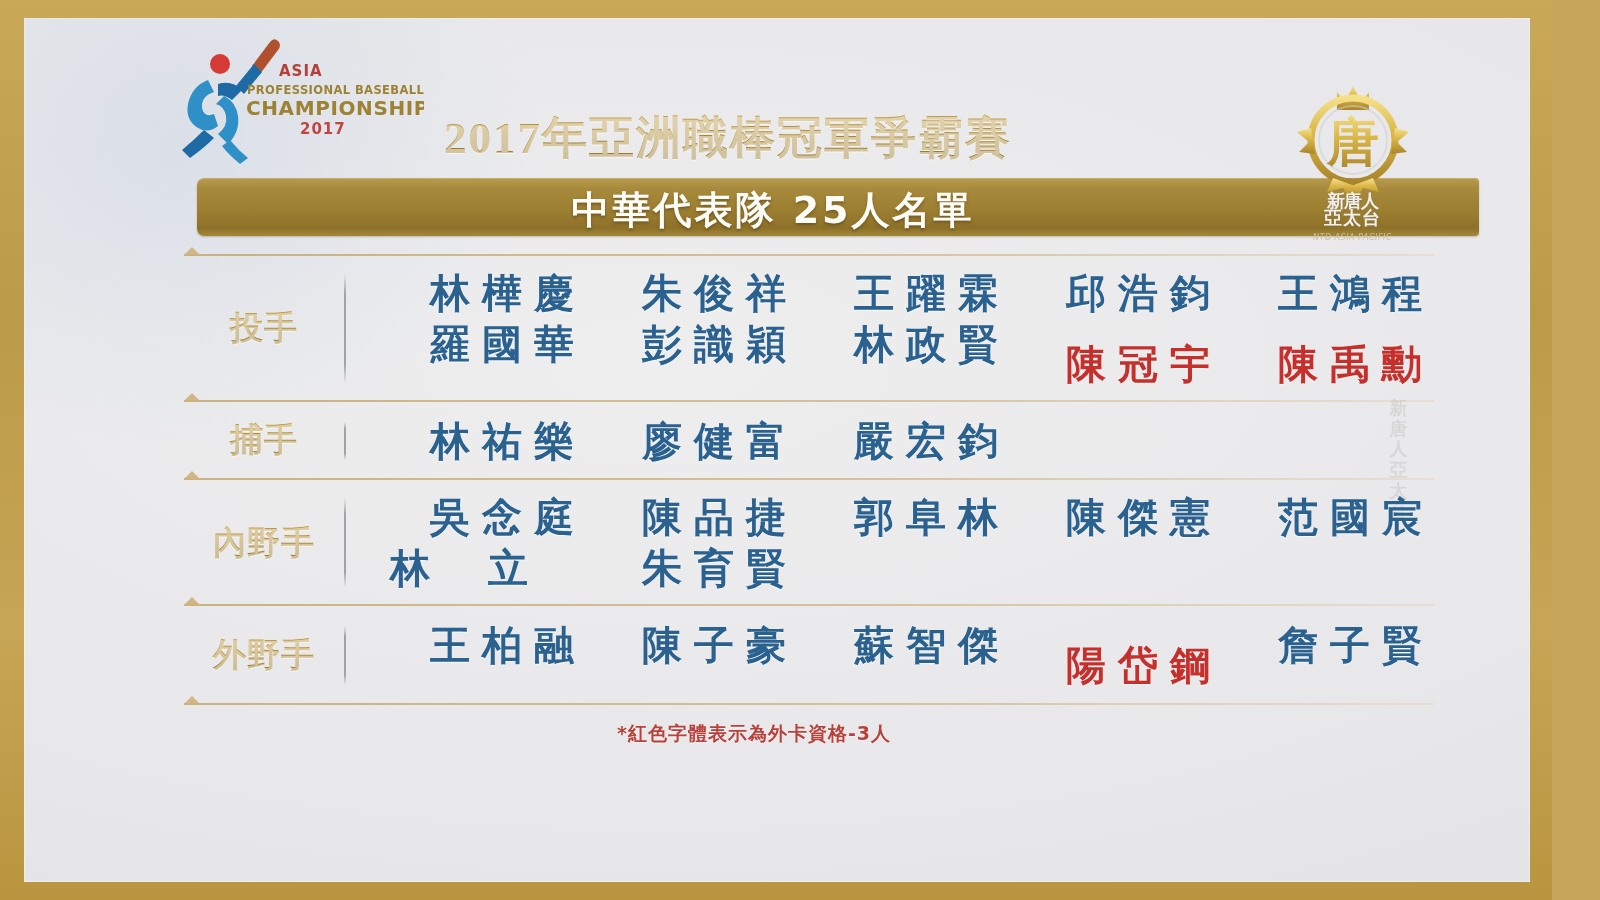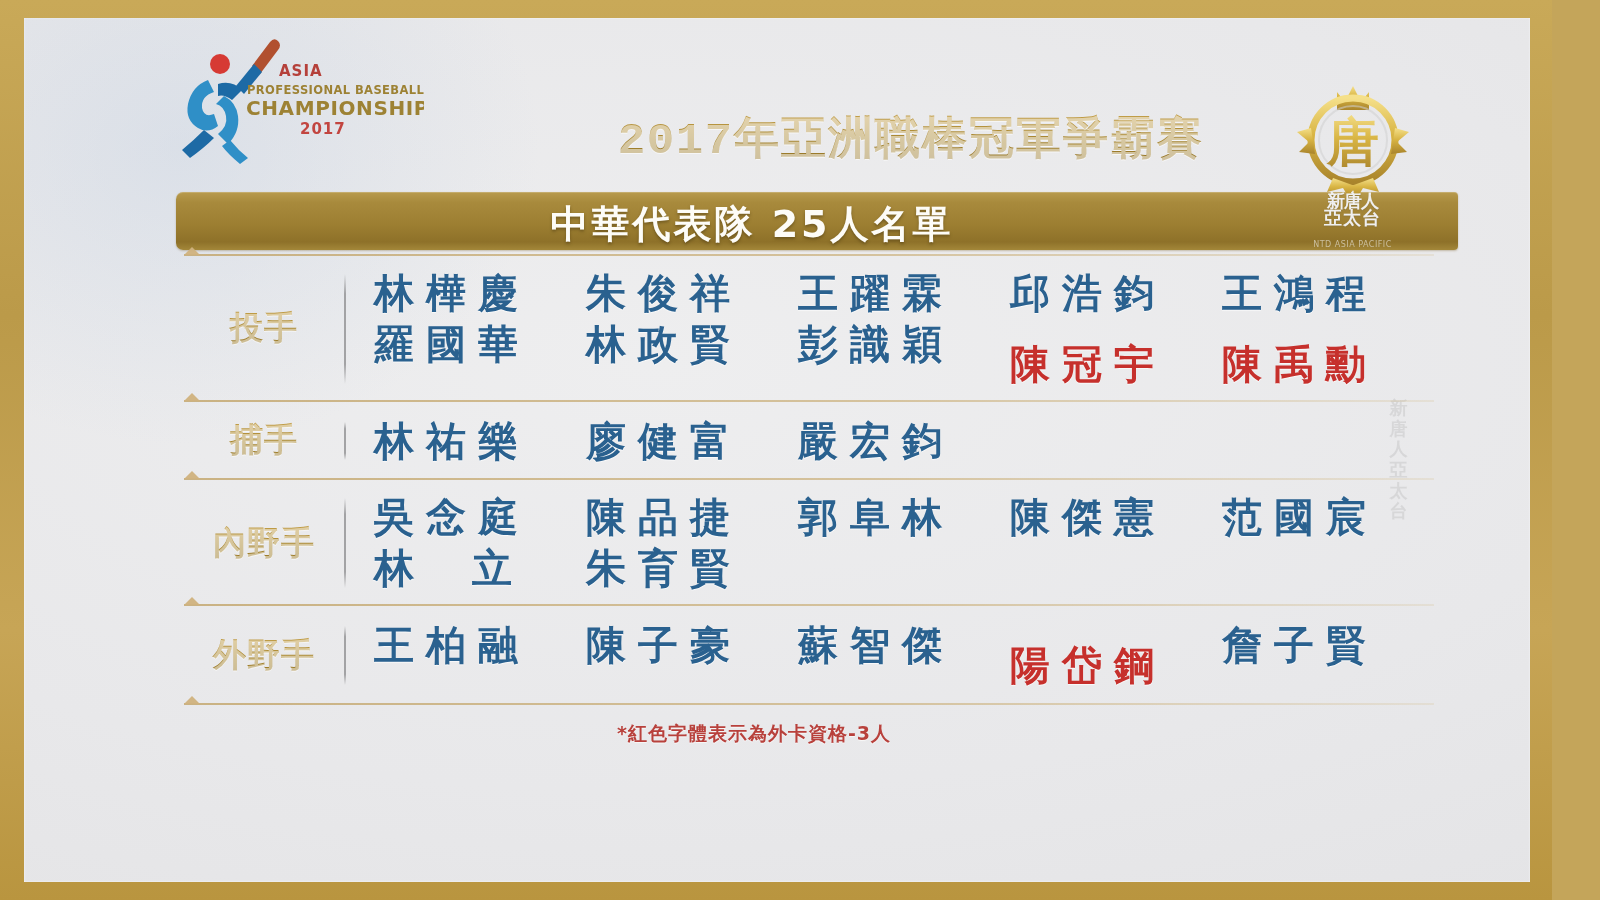--- a/index.html
+++ b/index.html
@@ -38,44 +38,43 @@
     position: absolute;
     left: 150px; top: 16px;
     width: 250px; height: 130px;
   }
   #logo-left svg { display:block; }
 
   #main-title {
     position: absolute;
     left: 420px; top: 90px;
     width: 760px;
-    text-align: right;
-    font-family: Liberation Mono, monospace;
+    text-align: left;
+    font-family: Liberation Serif, serif;
     font-size: 45px;
     font-weight: bold;
     letter-spacing: 2px;
     color: #a98a36;
     background: linear-gradient(180deg,#c9a550 0%, #a5842f 55%, #8f7026 100%);
     -webkit-background-clip: text;
     background-clip: text;
     -webkit-text-fill-color: transparent;
     text-shadow: 0 1px 0 rgba(255,255,255,0.55);
     white-space: nowrap;
   }
 
   #gold-bar {
     position: absolute;
-    left: 152px; top: 160px;
+    left: 173px; top: 160px;
     width: 1282px; height: 58px;
     border-radius: 7px 4px 4px 7px;
     background: linear-gradient(180deg,
         #b89b4e 0%, #a88a3c 18%, #9d7f32 55%, #8e7129 86%, #a38739 100%);
     box-shadow: 0 1px 2px rgba(120,95,40,0.35),
                 inset 0 1px 0 rgba(255,255,255,0.18);
-    margin-top: 14px;
   }
   #gold-bar-text {
     position: absolute;
     left: 0; right: 0; top: 7px;
     text-align: center;
     font-size: 38px;
     font-weight: bold;
     letter-spacing: 3px;
     color: #fdfcf7;
     text-shadow: 0 2px 3px rgba(80,62,20,0.55);
@@ -98,21 +97,22 @@
     line-height: 0.96;
     color: #efefef;
     text-shadow: 0 1px 1px rgba(130,110,60,0.6);
     white-space: nowrap;
   }
   #ntd-cn .l2 { letter-spacing: 1px; }
   #ntd-en {
     font-size: 8px;
     letter-spacing: 0.5px;
     color: #cbbf9e;
-    margin-top: 13px;
+    margin-top: 6px;
+    font-style: italic;
   }
 
   
   #roster { position: absolute; left: 0; top: 236px; width: 1600px; }
 
   .divider {
     position: relative;
     height: 2px;
     margin-left: 160px;
     margin-right: 190px;
@@ -162,20 +162,21 @@
   .name {
     width: 212px;
     font-size: 40px;
     font-weight: bold;
     letter-spacing: 12px;
     line-height: 1.27;
     color: #2a618f;
     text-shadow: 0 1px 1px rgba(255,255,255,0.75);
     white-space: nowrap;
     flex: 0 0 auto;
+    text-align: right;
   }
   .name.red { color: #c6302c; margin-top: 20px; }
   .name.spread { letter-spacing: 58px; }
 
   .grp.g-p   { padding: 12px 0 10px; }
   .grp.g-c   { padding: 14px 0 12px; }
   .grp.g-if  { padding: 12px 0 10px; }
   .grp.g-of  { padding: 14px 0 12px; }
 
   #footnote {
@@ -280,22 +281,22 @@
         <div class="names">
           <div class="name-row">
             <span class="name">林樺慶</span>
             <span class="name">朱俊祥</span>
             <span class="name">王躍霖</span>
             <span class="name">邱浩鈞</span>
             <span class="name">王鴻程</span>
           </div>
           <div class="name-row">
             <span class="name">羅國華</span>
+            <span class="name">彭識穎</span>
             <span class="name">林政賢</span>
-            <span class="name">彭識穎</span>
             <span class="name red">陳冠宇</span>
             <span class="name red">陳禹勳</span>
           </div>
         </div>
       </div>
 
       <div class="divider">
           <span class="tri"></span>
         </div>
 

